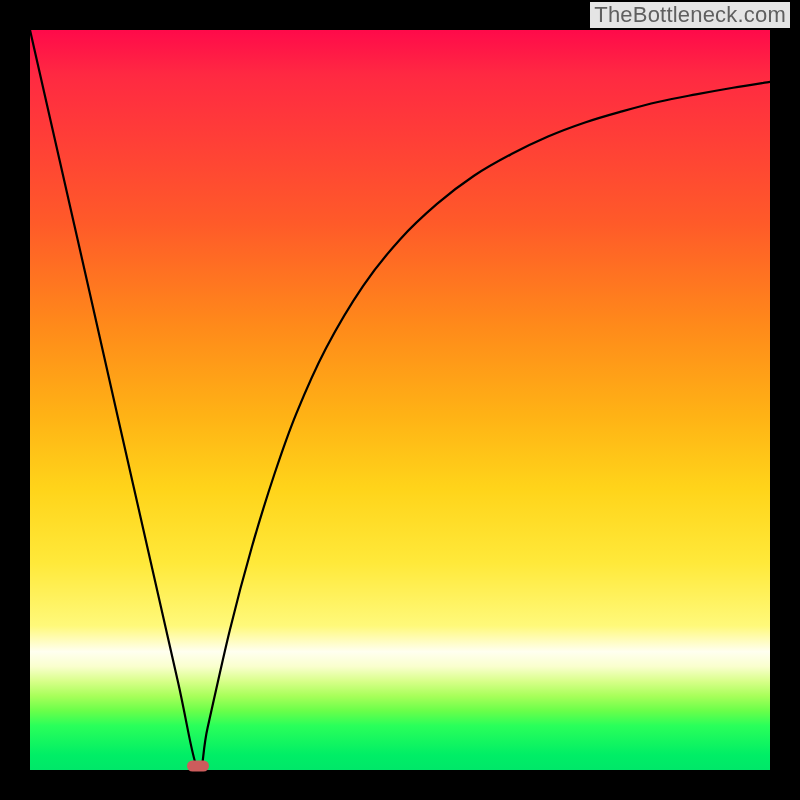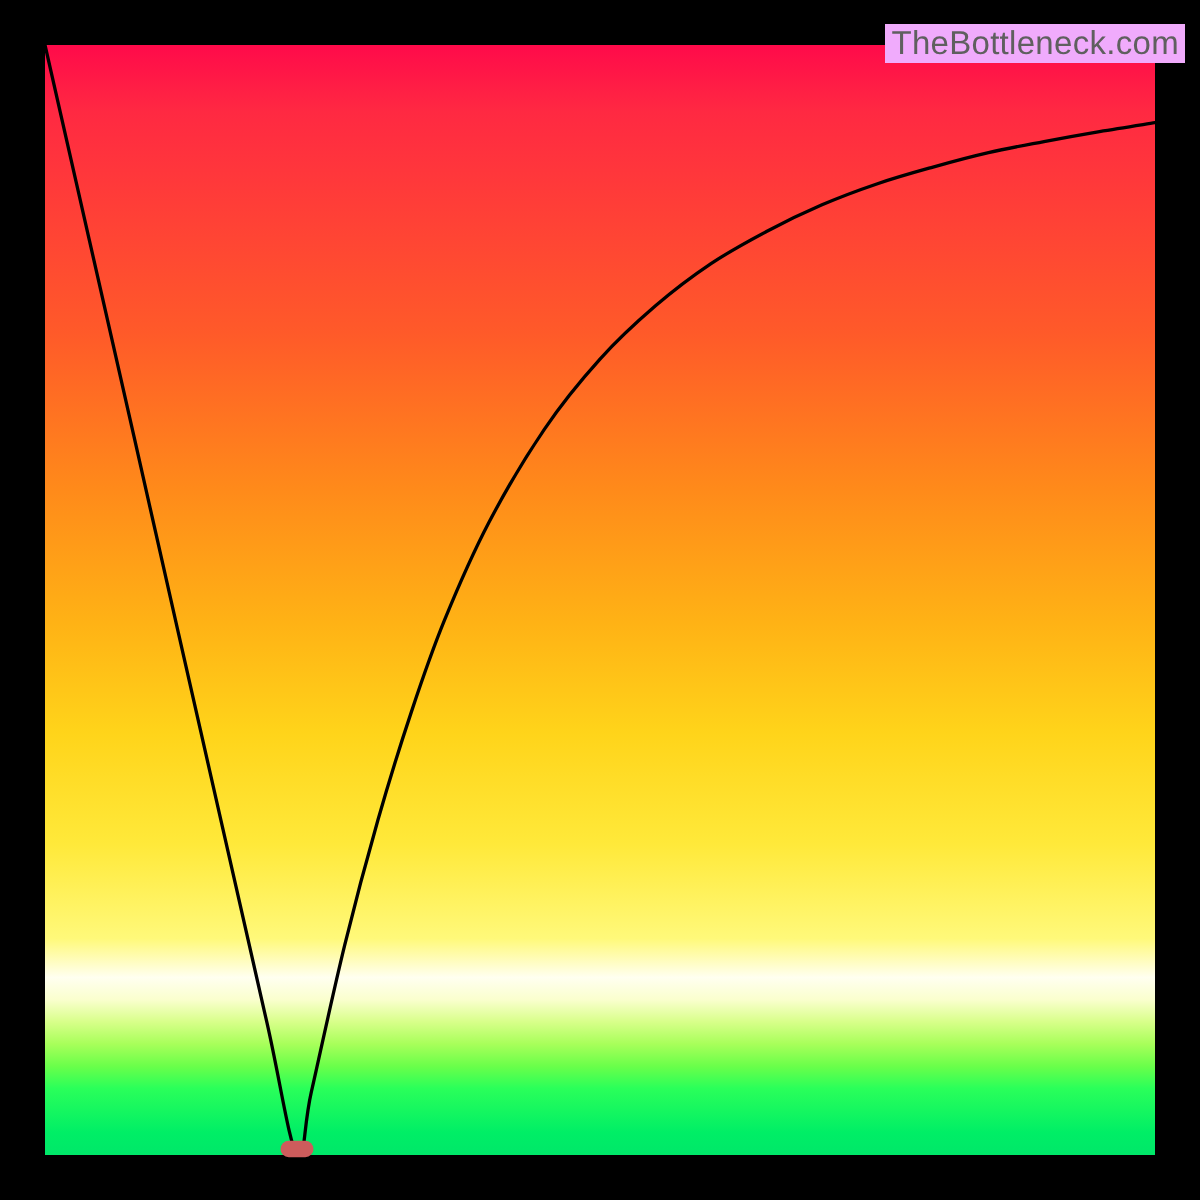--- a/index.html
+++ b/index.html
@@ -17,24 +17,23 @@
     height: 800px;
     background: #000;
   }
   .watermark {
     position: absolute;
     top: 2px;
     right: 10px;
     color: #5f5f5f;
     font-size: 22px;
     letter-spacing: 0.2px;
-    background: #f0abfc;
+    background: #e5e5e5;
     padding: 0 4px;
     z-index: 50;
-    margin-top: 14px;
   }
   .plot-area {
     position: absolute;
     left: 30px;
     top: 30px;
     width: 740px;
     height: 740px;
     background: linear-gradient(
       to bottom,
       #ff0a4a 0%,

